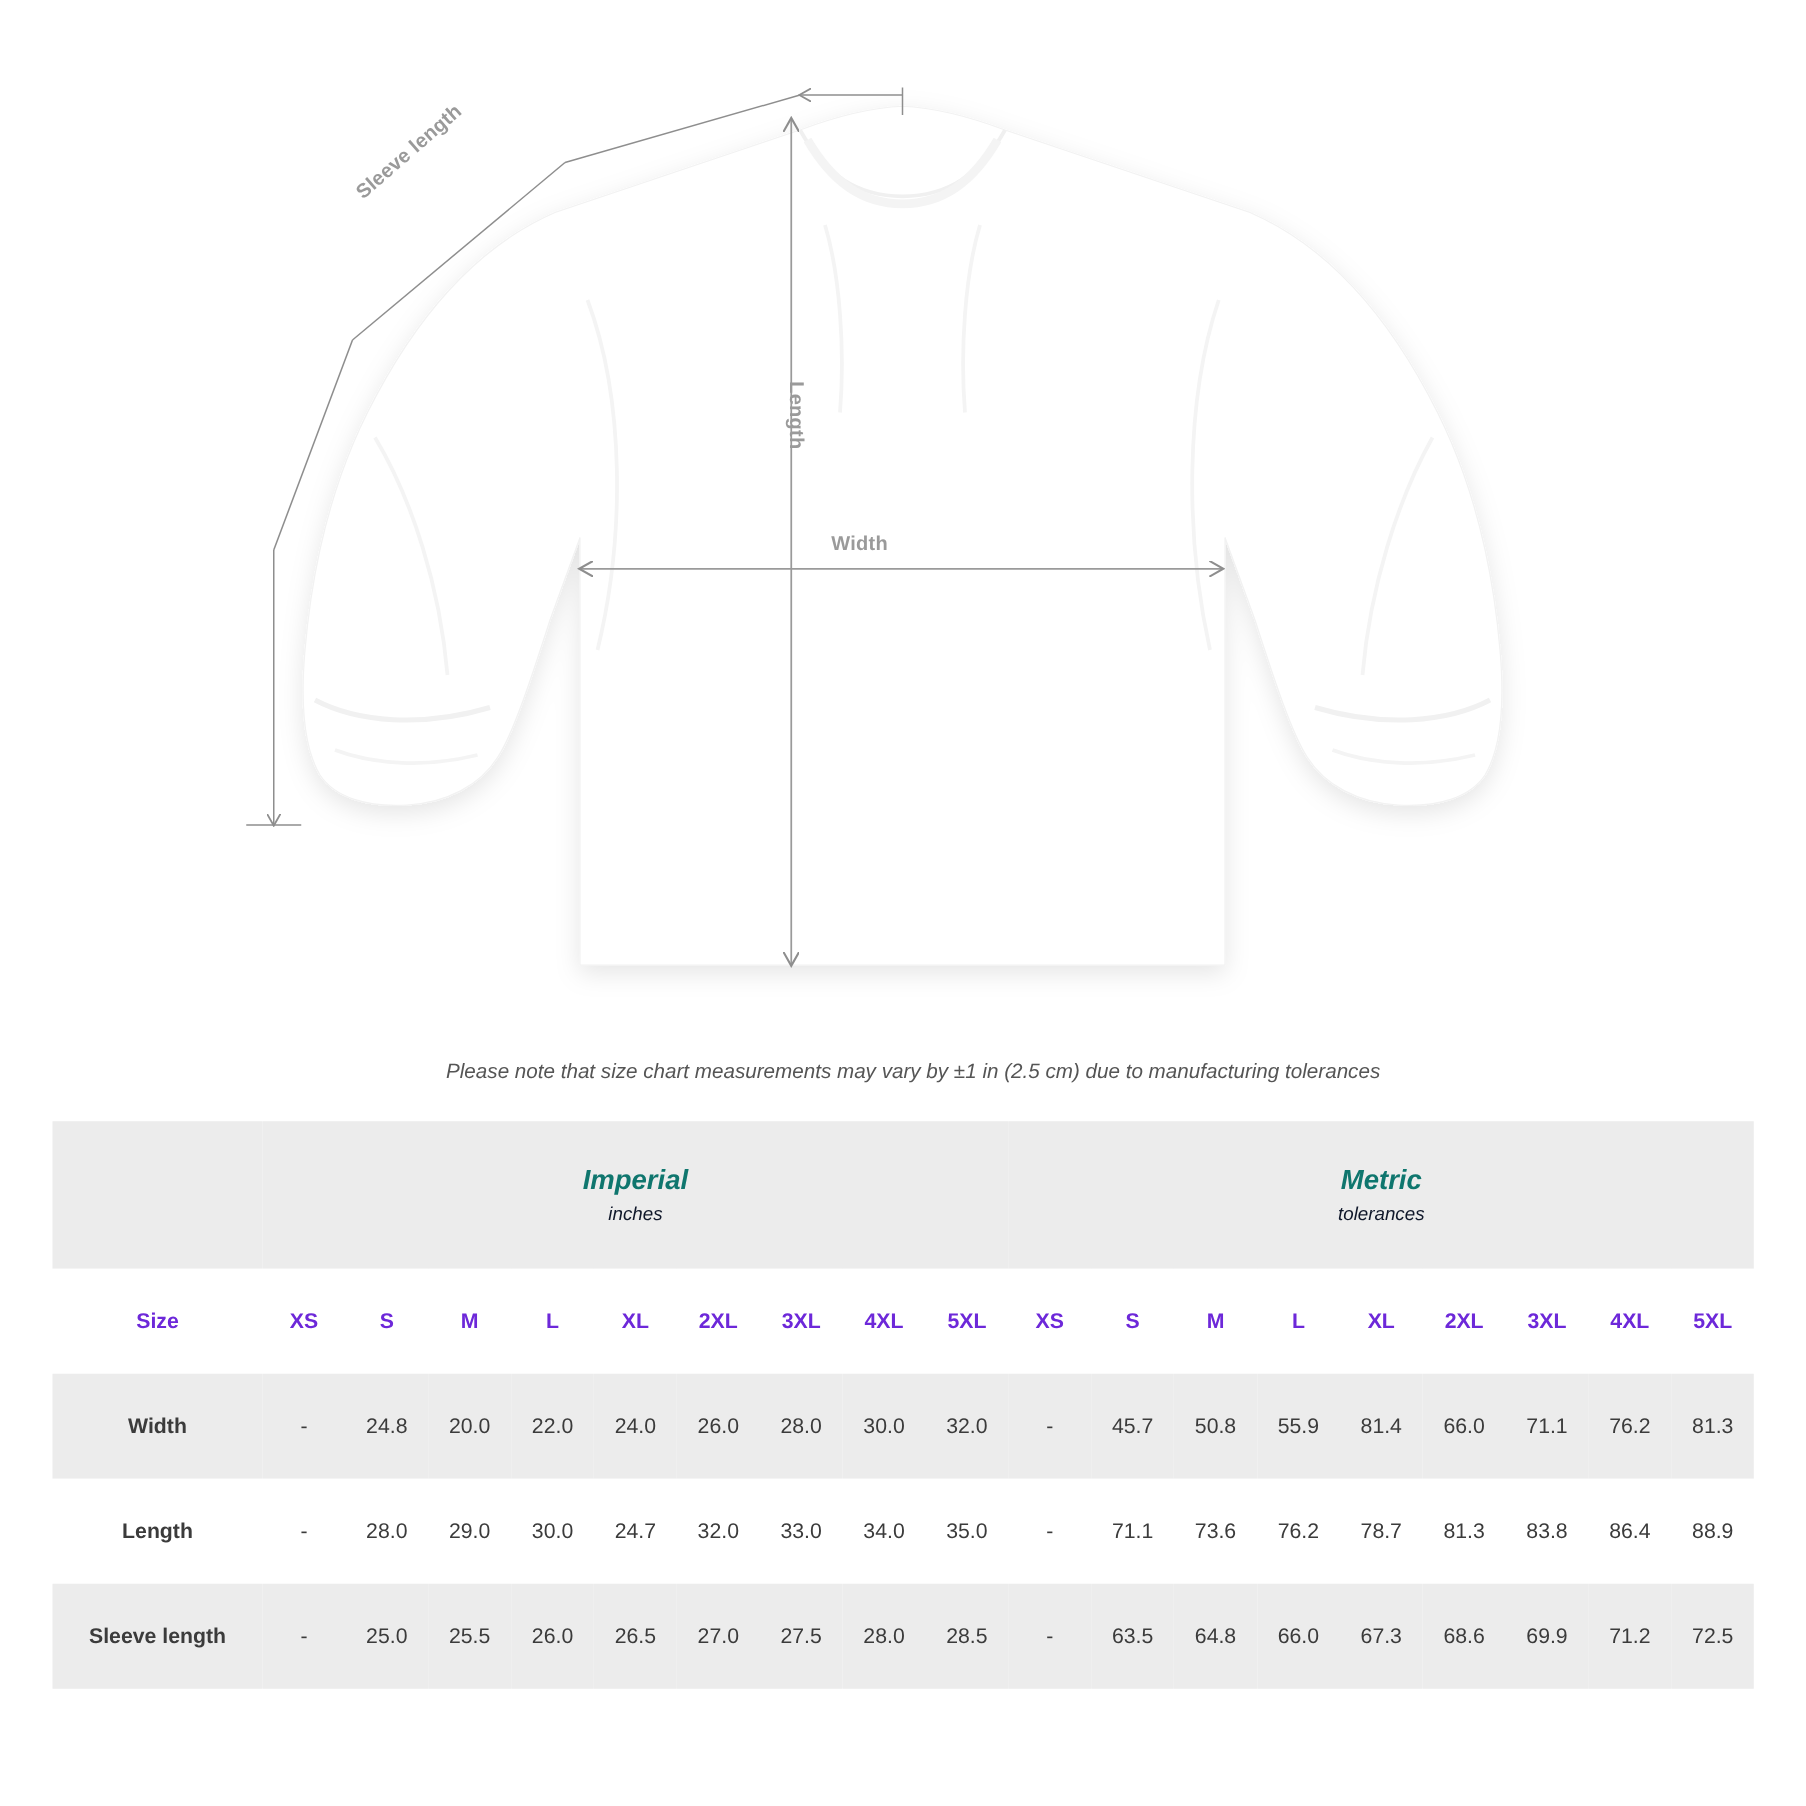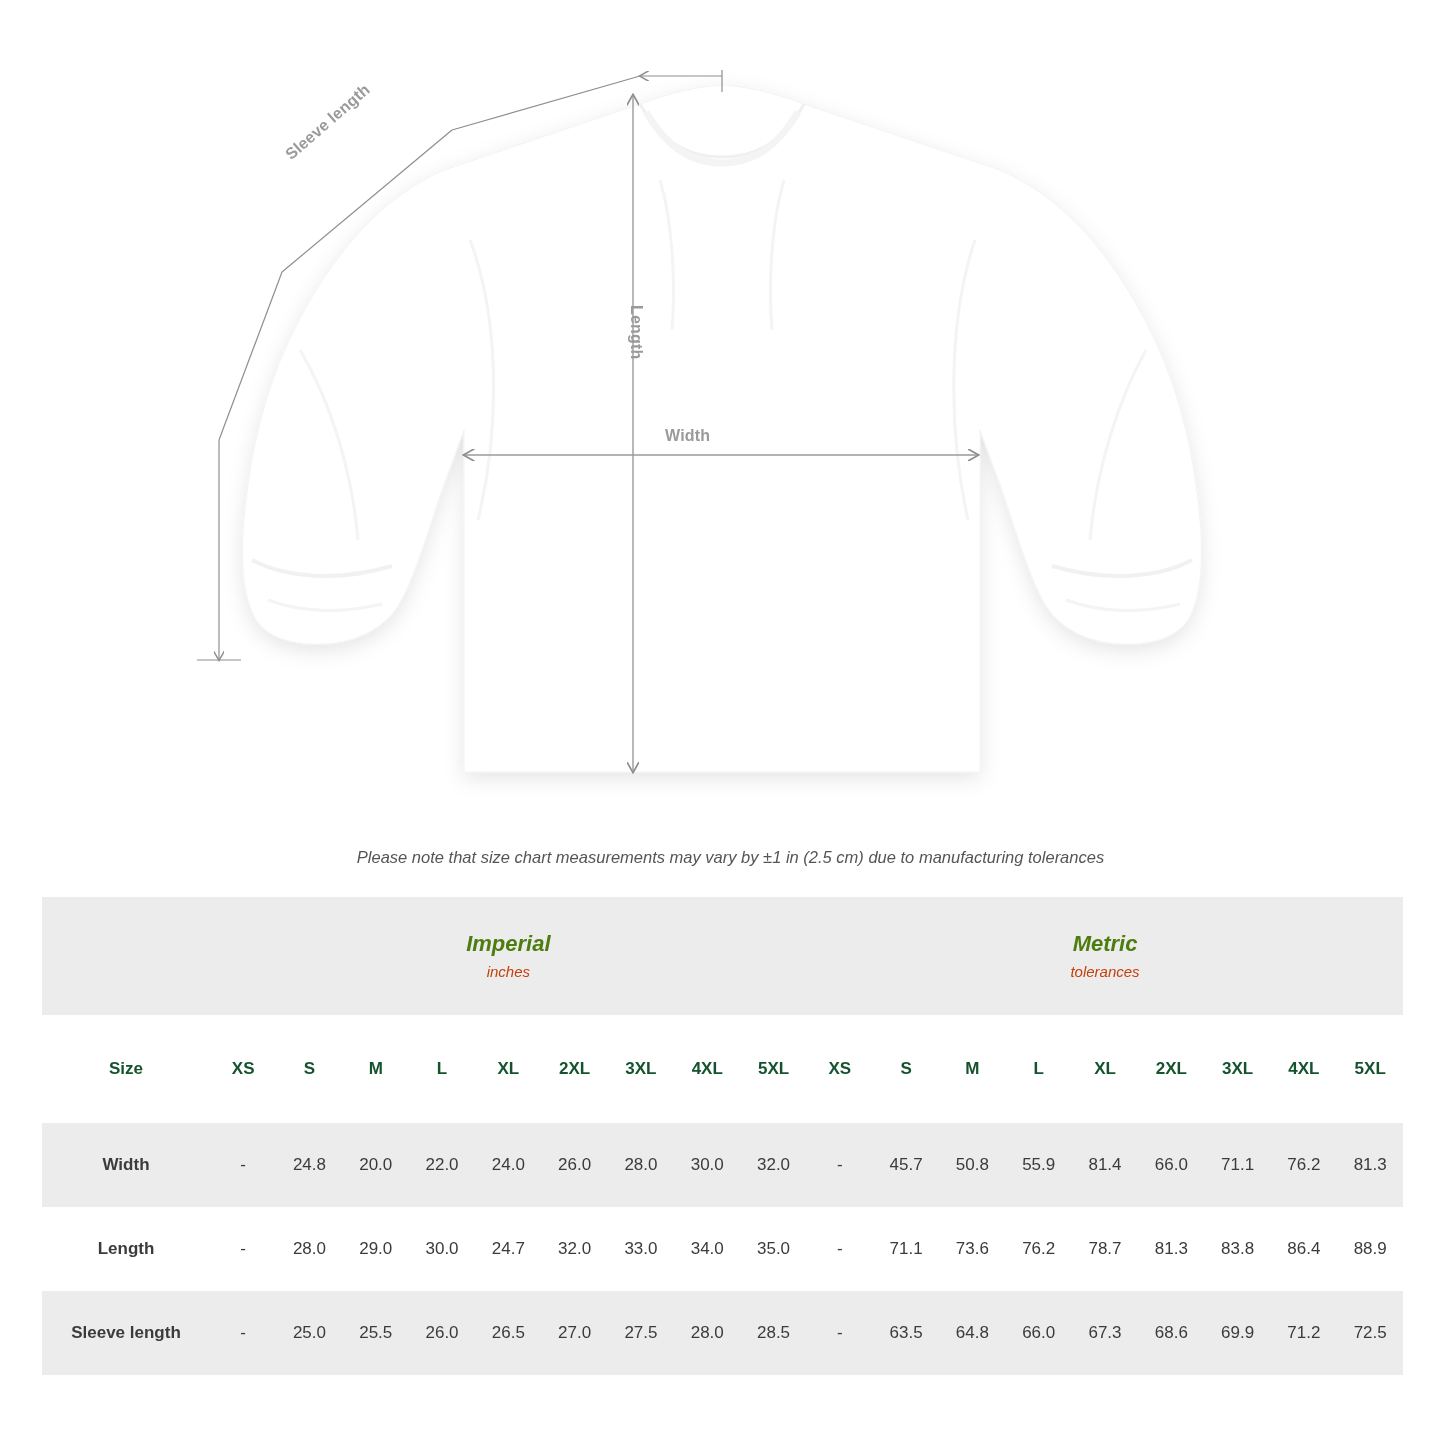--- a/index.html
+++ b/index.html
@@ -87,37 +87,37 @@
   }
 
   .unit-head {
     height: 118px;
     background: #ececec;
   }
   .unit-head .unit-name {
     font-size: 22px;
     font-style: italic;
     font-weight: bold;
-    color: #4d7c0f;
+    color: #0f766e;
     display: block;
     line-height: 1.1;
   }
   .unit-head .unit-sub {
     font-size: 15px;
     font-style: italic;
-    color: #c2410c;
+    color: #0f172a;
     display: block;
     margin-top: 7px;
   }
 
   tr.head-row td {
-    height: 108px;
+    height: 84px;
     font-size: 17px;
     font-weight: bold;
-    color: #14532d;
+    color: #6d28d9;
     background: #ffffff;
   }
   tr.head-row td.row-label {
     font-size: 17px;
   }
 
   tr.data-row td {
     height: 84px;
     font-size: 17px;
     color: #3b3b3b;

